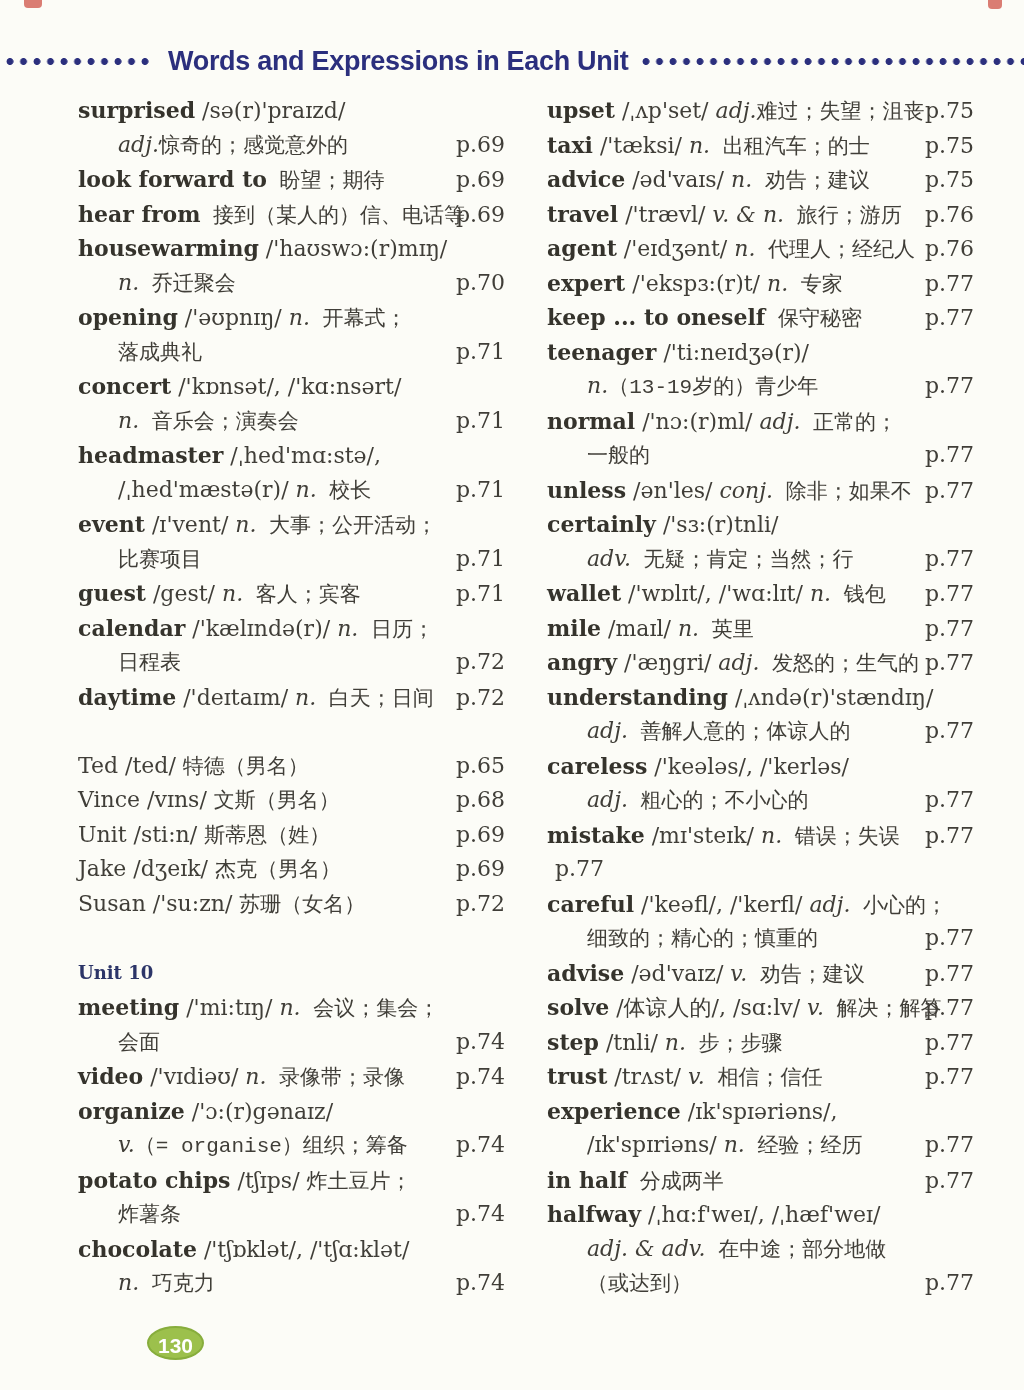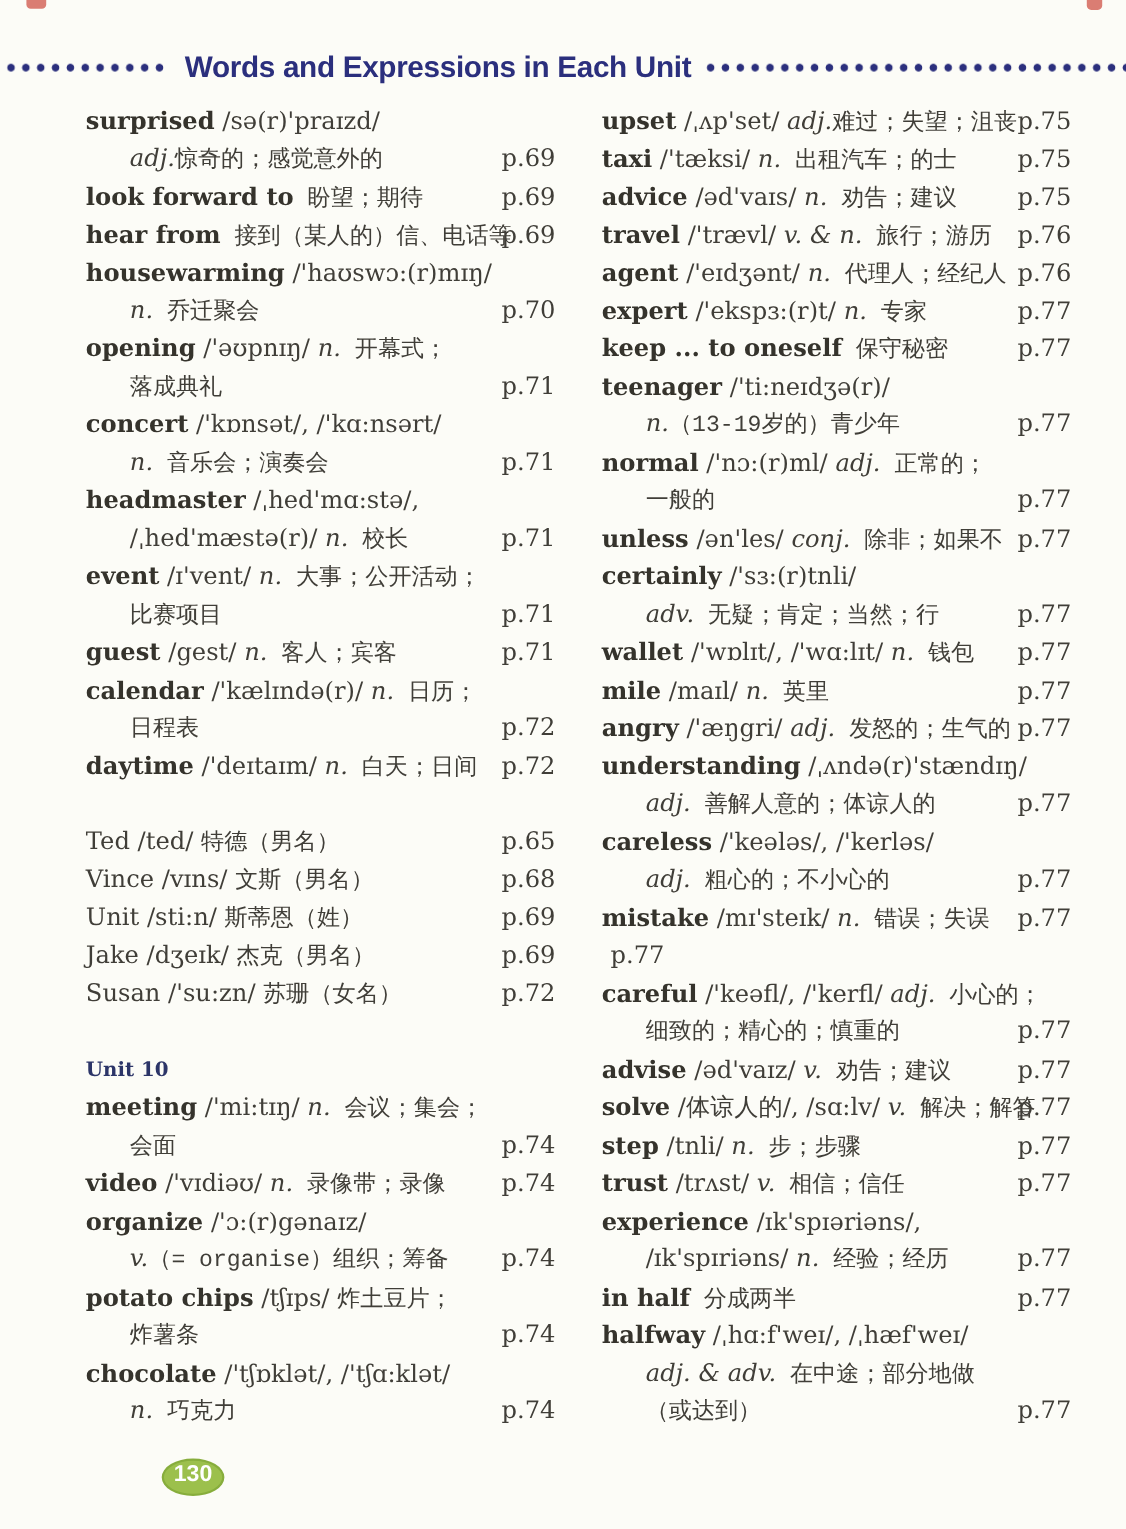--- a/index.html
+++ b/index.html
@@ -37,21 +37,21 @@
   .w{font-weight:700;color:var(--bold);}
   .i{font-style:italic;text-align:center;}
   .c{font-family:Liberation Mono, monospace;font-size:21px;}
   .pg{padding-left:8px;font-size:22px;color:var(--text);}
   .spacer{height:34.5px;}
   .unit-header{height:34.5px;line-height:34.5px;font-weight:700;font-size:18px;color:#2c3568;}
   
   .badge{
     position:absolute;left:147px;top:1326px;width:57px;height:34px;
     background:var(--green);border:2px solid #87ad3c;border-radius:50%;
-    display:flex;align-items:flex-start;justify-content:center;
+    display:flex;align-items:flex-end;justify-content:center;
     color:#ffffff;font-family:"Liberation Sans",sans-serif;font-weight:700;font-size:21px;
   }
   
   .artifact{position:absolute;top:0;background:#cf5347;opacity:.75;border-radius:0 0 4px 4px;}
   .artifact.a1{left:24px;width:18px;height:8px;}
   .artifact.a2{left:988px;width:14px;height:9px;}
 </style>
 </head>
 <body>
 

